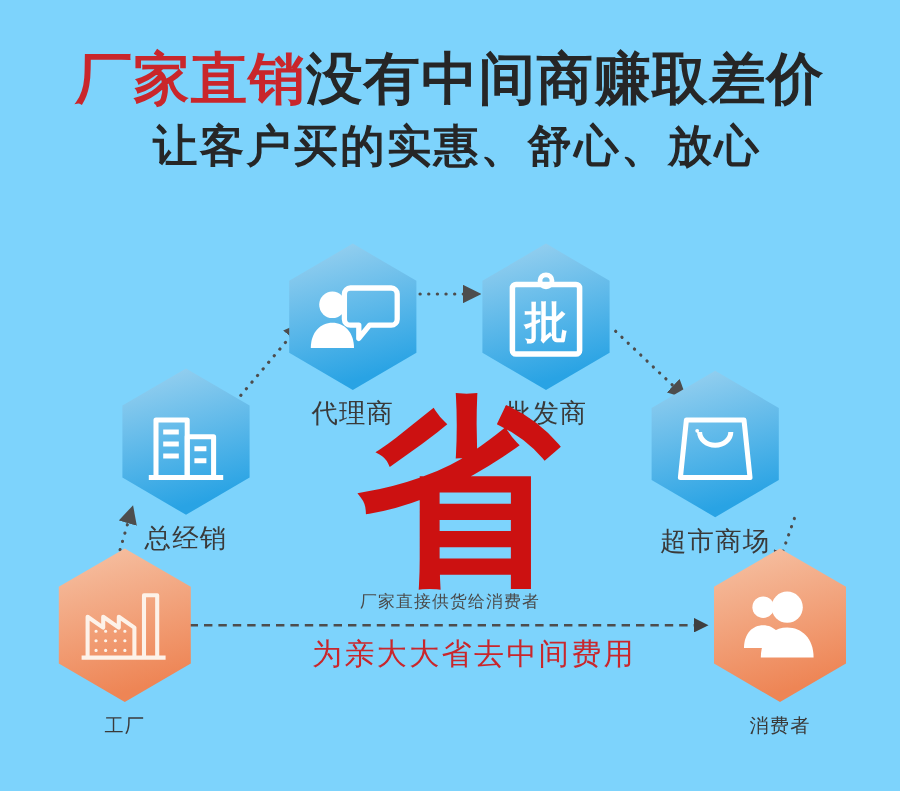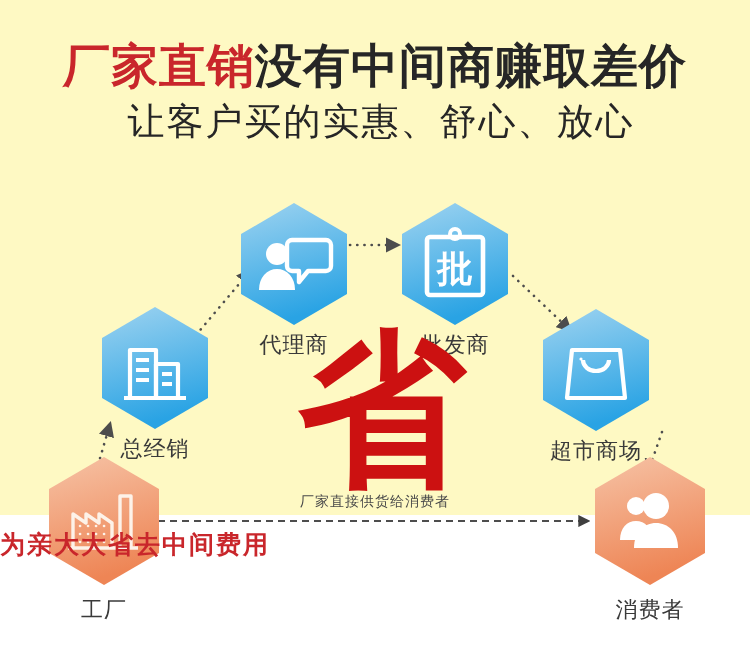--- a/index.html
+++ b/index.html
@@ -2,35 +2,35 @@
 <html lang="zh"><head>
 <meta charset="utf-8">
 <style>
   * { margin:0; padding:0; box-sizing:border-box; }
   html,body{
     width:750px; height:659px;
     background:#ffffff;
     font-family:"Liberation Sans","DejaVu Sans",sans-serif;
     overflow:hidden;
   }
-  #root{ position:relative; width:750px; height:515px; background:#fef9c3; }
+  #root{ position:relative; width:750px; height:659px; background:#7dd3fc; }
 
   
   .headline-wrap{
     position:absolute; left:0; top:40px; width:750px; text-align:center;
   }
   .headline-1{
     font-size:47px; font-weight:bold; letter-spacing:1px;
     line-height:1.12; white-space:nowrap;
   }
   .hl-red{ color:#c9262b; }
   .hl-dark{ color:#262626; }
   .headline-2{
     margin-top:8px;
-    font-size:37px; font-weight:normal; color:#262626;
+    font-size:37px; font-weight:bold; color:#262626;
     letter-spacing:2px; line-height:1.15; white-space:nowrap;padding-left:12px;
   }
 
   
   #diagram{ position:absolute; left:0; top:0; width:750px; height:659px; }
   #arrow-layer{ position:absolute; left:0; top:0; width:750px; height:659px; }
 
   
   .node{ position:absolute; width:0; height:0; }
   .hex{
@@ -38,38 +38,38 @@
     width:110px; height:124px;
   }
   .hex-lg{ left:-57px; top:-65px; width:114px; height:130px; }
   .hex svg{ display:block; width:100%; height:100%; }
   .node-label{
     position:absolute; left:-90px; width:180px;
     text-align:center; font-size:22px; color:#3a3a3a;
     font-weight:500; letter-spacing:1px; white-space:nowrap;
   }
   .node-label.blue-lbl{ top:66px; }
-  .node-label.orange-lbl{ top:74px; font-size:22px; }
+  .node-label.orange-lbl{ top:74px; font-size:16px; }
 
   
   .sheng{
     position:absolute; left:292px; top:318px;
     width:180px; height:175px;
   }
   .sheng svg{ display:block; width:100%; height:100%; }
 
   
   .cap-top{
     position:absolute; left:0; top:493px; width:750px; text-align:center;
     font-size:14px; color:#4a4a4a; letter-spacing:1px; white-space:nowrap;
   }
   .cap-bottom{
-    position:absolute; left:0; top:528px; width:750px; text-align:left;
-    font-size:25px; font-weight:bold; color:#c9262b;
-    letter-spacing:2px; white-space:nowrap;
+    position:absolute; left:0; top:528px; width:750px; text-align:center;
+    font-size:25px; font-weight:normal; color:#c9262b;
+    letter-spacing:2px; white-space:nowrap;padding-left:40px;
   }
 </style>
 </head>
 <body>
 
 <div id="root">
 
   <div class="headline-wrap">
     <div class="headline-1">
       <span class="hl-red">厂家直销</span><span class="hl-dark">没有中间商赚取差价</span>

